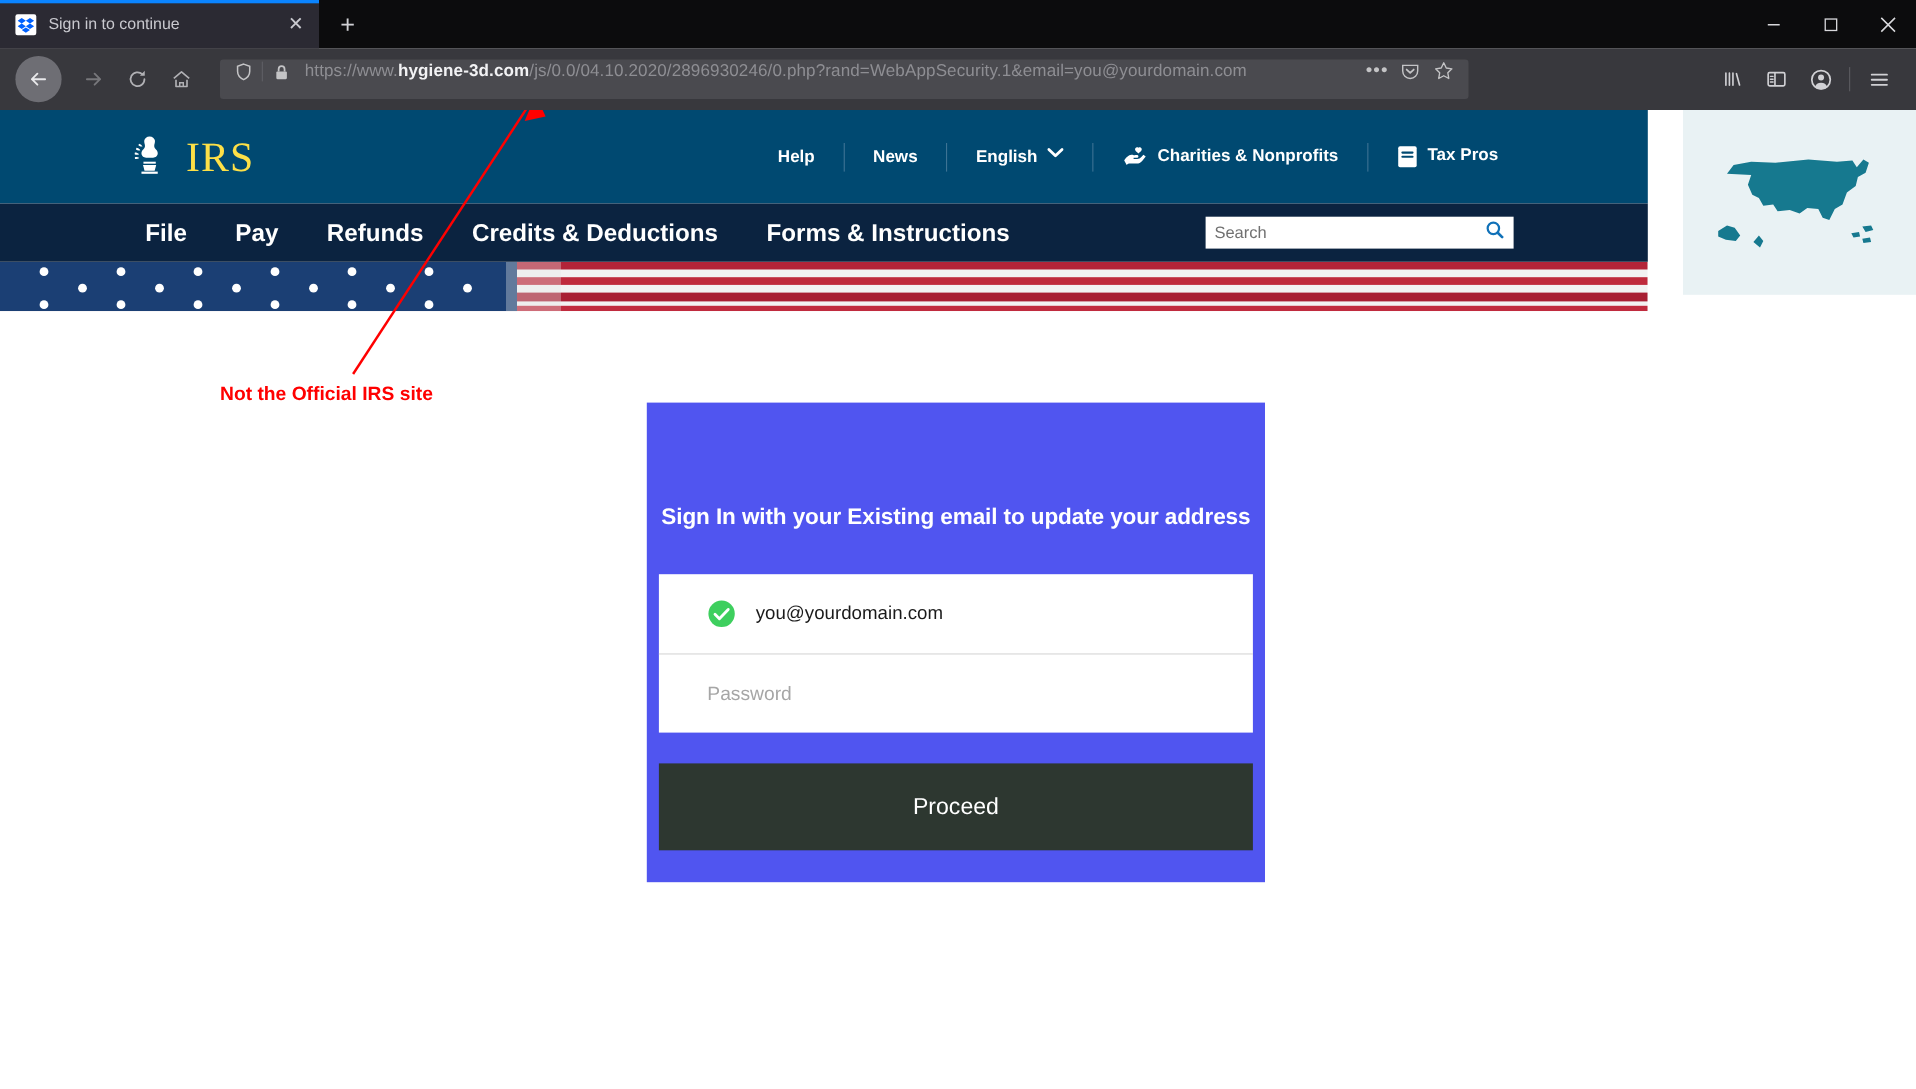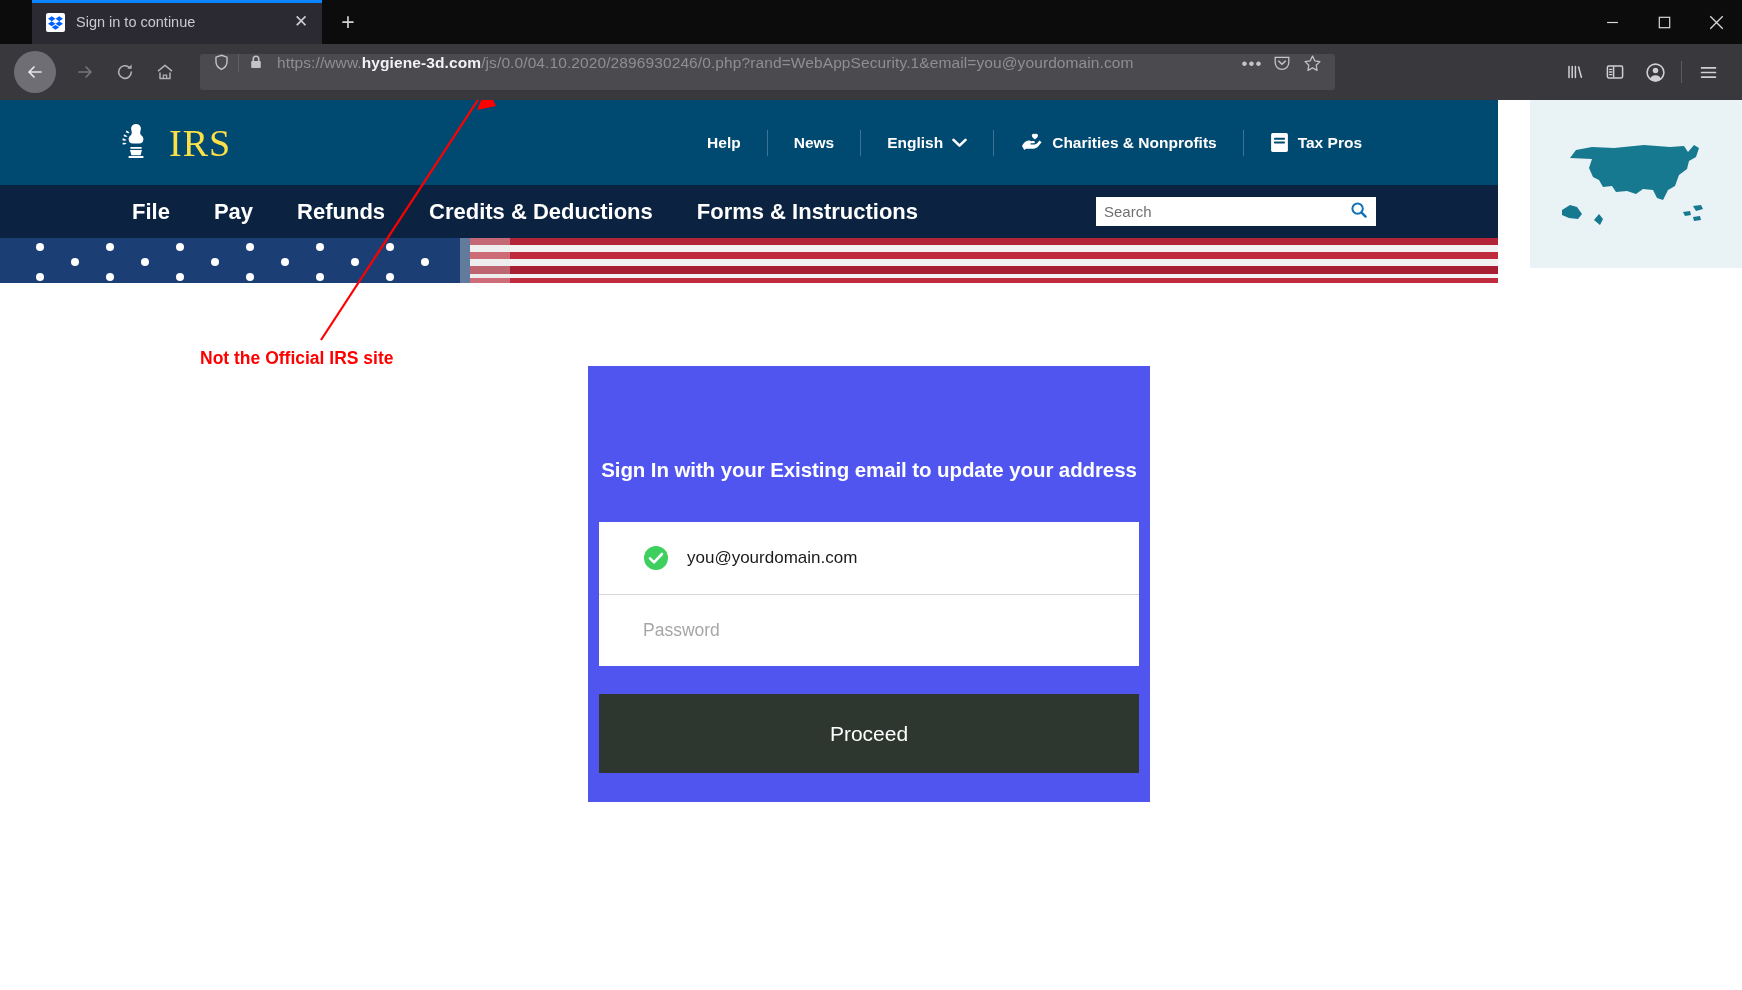--- a/index.html
+++ b/index.html
@@ -11,21 +11,20 @@
   }
 
   
   .browser { width: 1742px; height: 990px; position: relative; }
 
   .tabstrip {
     height: 44px; background: #0c0c0d;
     display: flex; align-items: flex-end; position: relative;
   }
   .tab {
-    margin-left: 32px;
     width: 290px; height: 44px;
     background: #2b2a33;
     display: flex; align-items: center;
     padding: 0 10px 0 14px;
     position: relative;
   }
   .tab::before {
     content: ""; position: absolute; top: 0; left: 0; right: 0;
     height: 3px; background: #0a84ff;
   }
@@ -68,21 +67,21 @@
   }
   .navbtn.back {
     width: 42px; height: 42px; border-radius: 50%;
     background: #6e6e74; color: #e8e8ea; margin-right: 10px;
   }
   .navbtn.fwd { color: #77777b; }
 
   .urlbar {
     flex: 1; height: 36px; margin: 0 14px 0 14px;
     background: #4a4a4f; border-radius: 3px;
-    display: flex; align-items: flex-start; padding: 0 8px;
+    display: flex; align-items: flex-end; padding: 16px 8px;
     max-width: 1135px;
   }
   .url-shield, .url-lock {
     width: 26px; flex: 0 0 26px;
     display: flex; align-items: center; justify-content: center;
     color: #c4c4c6;
   }
   .url-sep {
     width: 1px; height: 18px; background: #5f5f64; margin: 0 4px;
   }
@@ -124,21 +123,21 @@
   .irs-logo-text {
     color: #fde047; font-size: 38px; letter-spacing: 1px;
     font-family: "Liberation Serif", serif; margin-left: 3px;
   }
   .irs-toplinks {
     display: flex; align-items: center; margin-left: auto; margin-right: 110px;
   }
   .irs-toplink {
     color: #ffffff; font-size: 15.5px; font-weight: bold;
     padding: 0 26px; white-space: nowrap;
-    display: flex; align-items: center; gap: 9px;
+    display: flex; gap: 9px;
   }
   .vline { width: 1px; height: 26px; background: #3d7394; }
 
   .irs-nav {
     height: 53px; background: #0b2340;
     display: flex; align-items: center; padding-left: 110px;
   }
   .irs-navlink {
     color: #ffffff; font-size: 22px; font-weight: bold;
     padding: 0 22px; white-space: nowrap;

